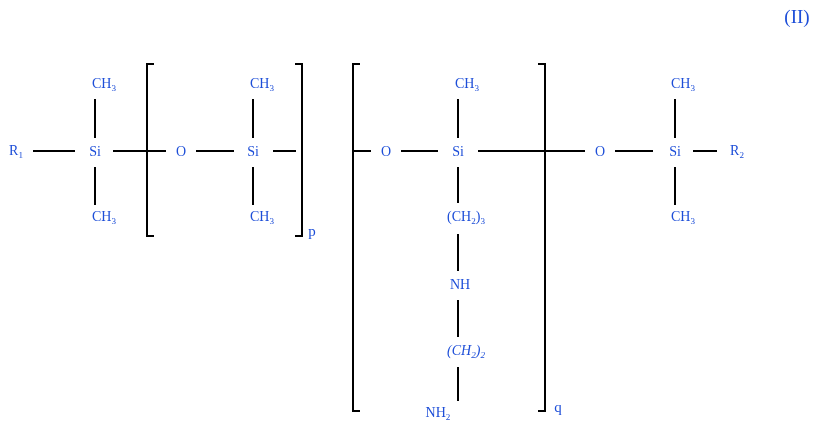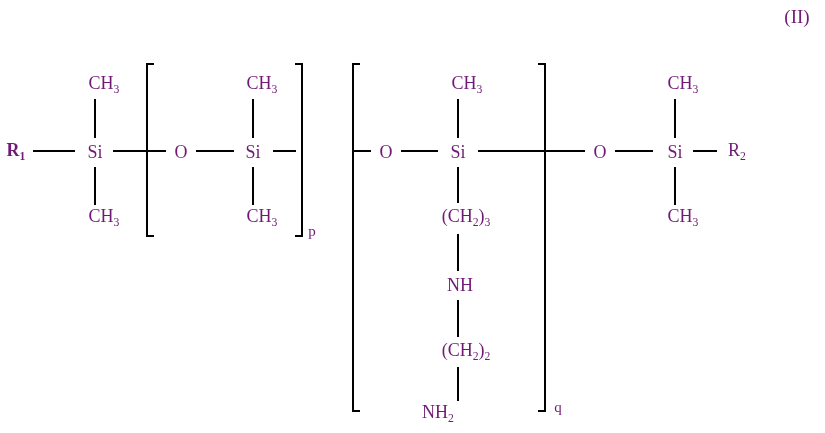--- a/index.html
+++ b/index.html
@@ -2,27 +2,27 @@
 <html><head>
 <meta charset="utf-8">
 <style>
   html, body { margin: 0; padding: 0; background: #ffffff; }
   .canvas {
     position: relative;
     width: 825px;
     height: 433px;
     background: #ffffff;
     font-family: "Liberation Serif", "DejaVu Serif", serif;
-    color: #701a75;
+    color: #1d4ed8;
     overflow: hidden;
   }
   .atom {
     position: absolute;
     transform: translate(-50%, -50%);
-    font-size: 18px;
+    font-size: 14px;
     line-height: 1;
     white-space: nowrap;
   }
   .atom sub {
     font-size: 0.65em;
     line-height: 1;
   }
   .formula-number {
     position: absolute;
     transform: translate(-50%, -50%);
@@ -63,21 +63,21 @@
 </style>
 </head>
 <body>
 
 <div class="canvas">
 
   <div class="formula-number" style="left:797px; top:17px;">
     <span>(II)</span>
   </div>
 
-  <div class="atom" style="left:16px; top:152px;font-weight:bold;">
+  <div class="atom" style="left:16px; top:152px;">
     <span>R</span><sub>1</sub>
   </div>
 
   <div class="atom" style="left:95px; top:152px;">
     <span>Si</span>
   </div>
 
   <div class="atom" style="left:181px; top:152px;">
     <span>O</span>
   </div>
@@ -132,21 +132,21 @@
   </div>
 
   <div class="atom" style="left:466px; top:218px;">
     <span>(CH</span><sub>2</sub><span>)</span><sub>3</sub>
   </div>
 
   <div class="atom" style="left:460px; top:285px;">
     <span>NH</span>
   </div>
 
-  <div class="atom" style="left:466px; top:352px;">
+  <div class="atom" style="left:466px; top:352px;font-style:italic;">
     <span>(CH</span><sub>2</sub><span>)</span><sub>2</sub>
   </div>
 
   <div class="atom" style="left:438px; top:414px;">
     <span>NH</span><sub>2</sub>
   </div>
 
   <div class="bond-h" style="left:33px; top:150px; width:42px;"></div>
   <div class="bond-h" style="left:113px; top:150px; width:53px;"></div>
   <div class="bond-h" style="left:196px; top:150px; width:38px;"></div>

